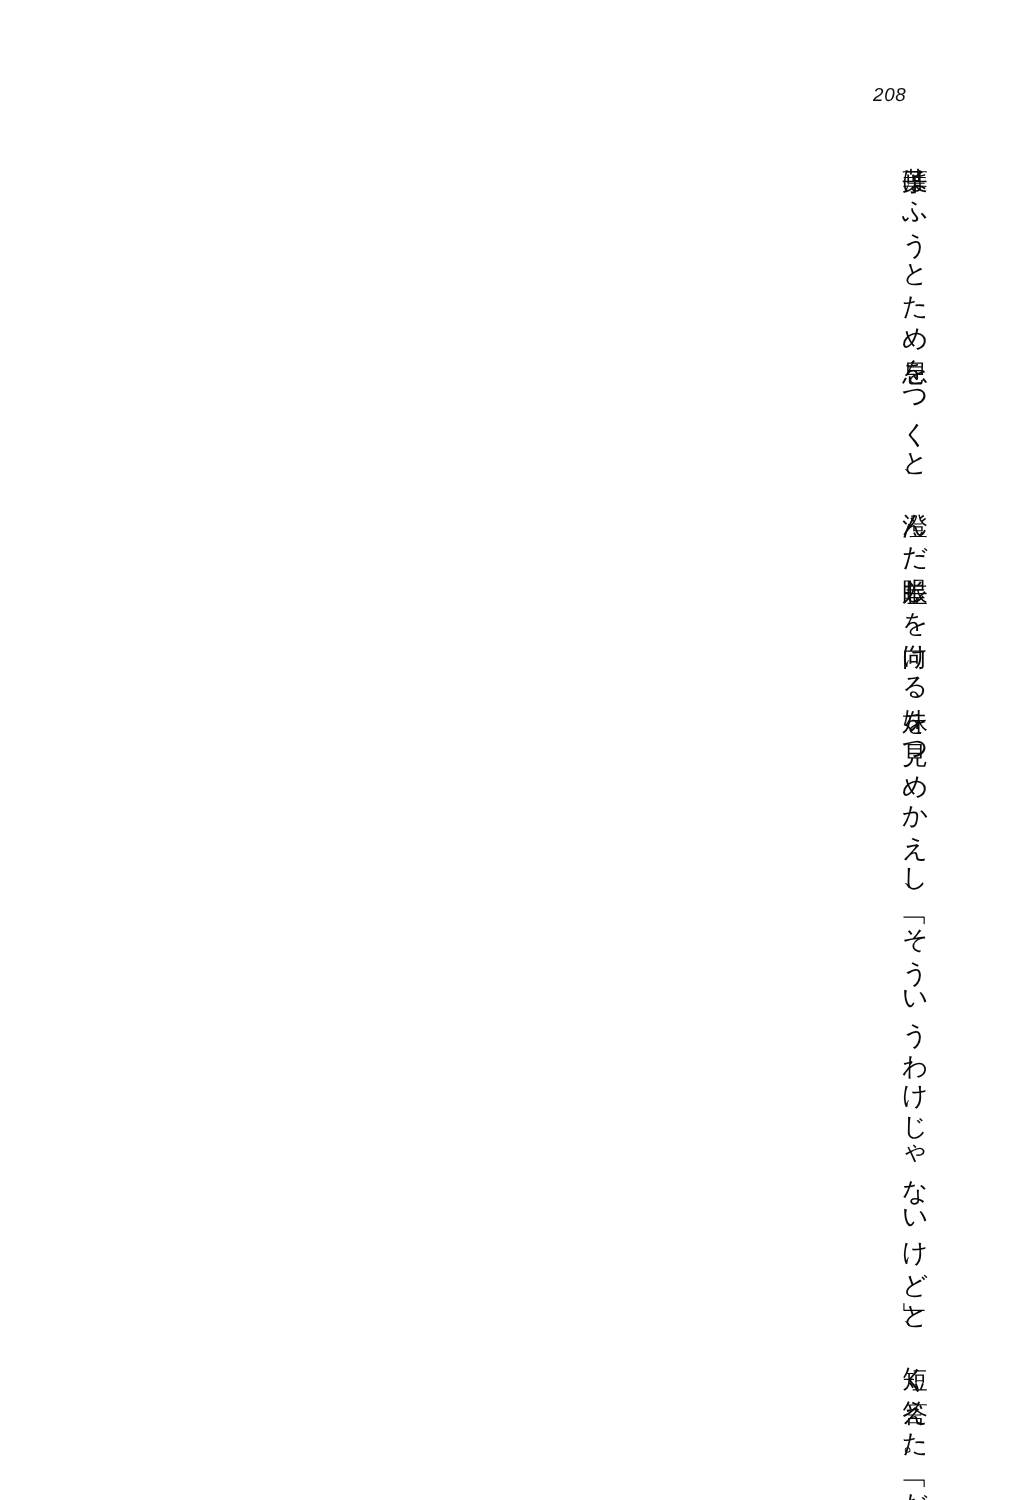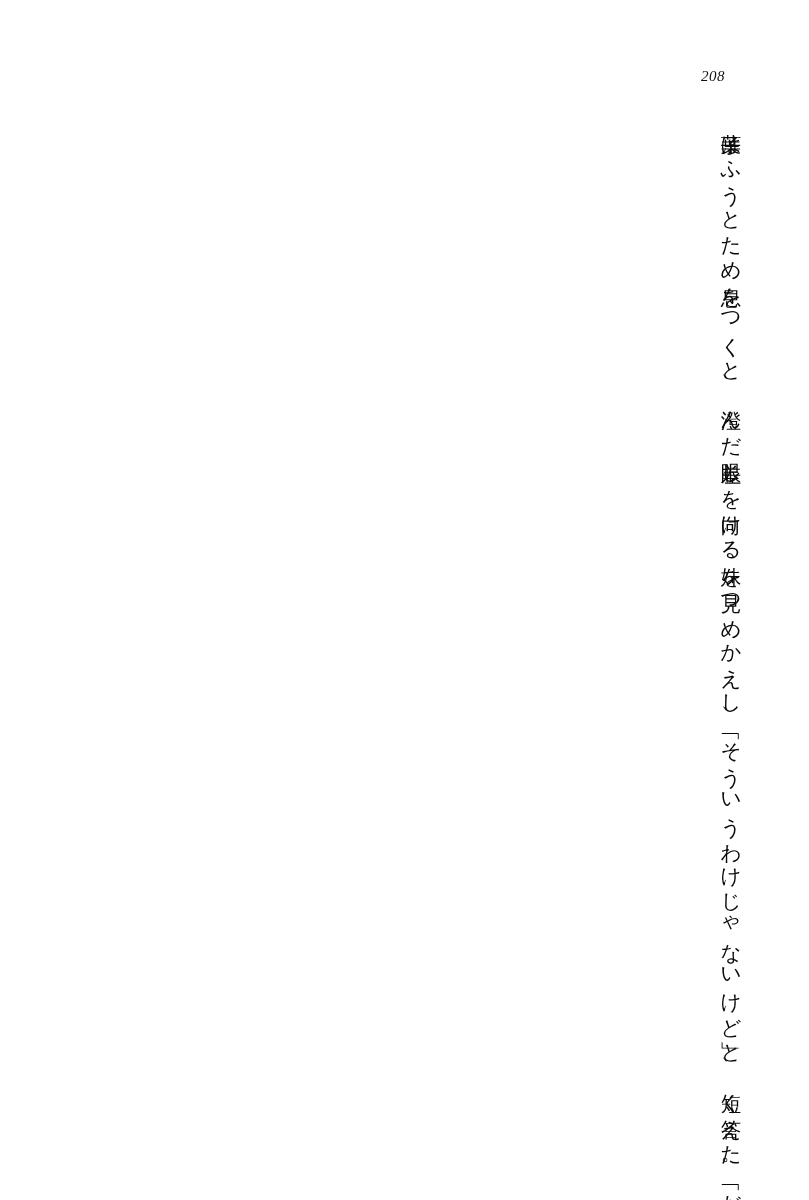--- a/index.html
+++ b/index.html
@@ -17,21 +17,21 @@
     color: #000000;
   }
   .page-number {
     position: absolute;
     top: 68px;
     left: 0;
     width: 725px;
     text-align: right;
     font-size: 15px;
     font-style: italic;
-    font-family: Liberation Serif, serif;
+    font-family: Liberation Sans, sans-serif;
     color: #111111;
     letter-spacing: 0.5px;
   }
   .text-block {
     position: absolute;
     top: 118px;
     right: 60px;
     height: 990px;
     width: 700px;
     display: flex;

